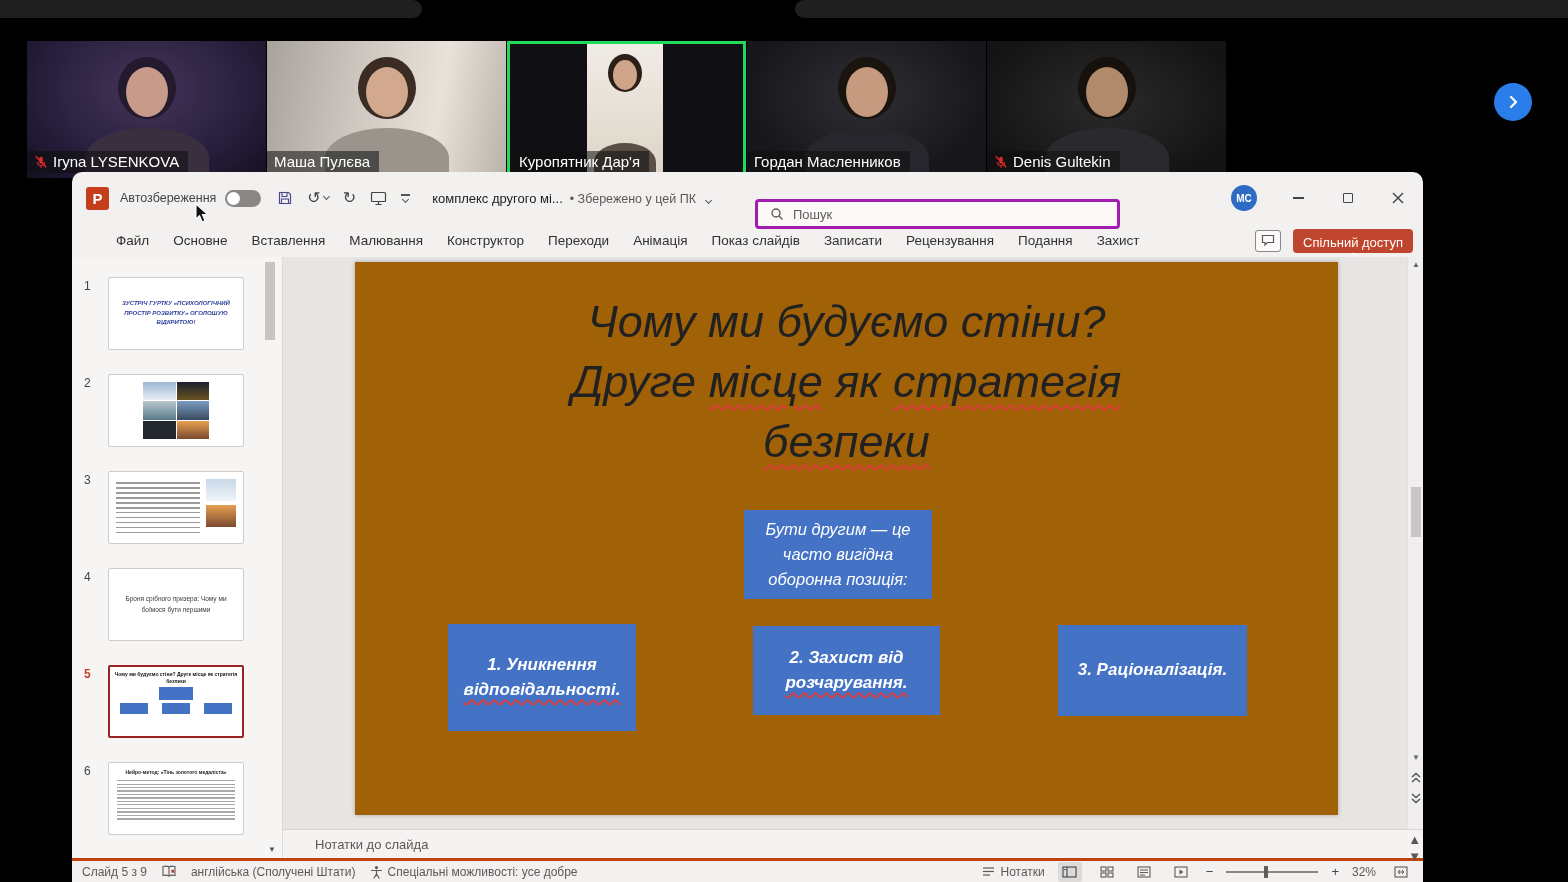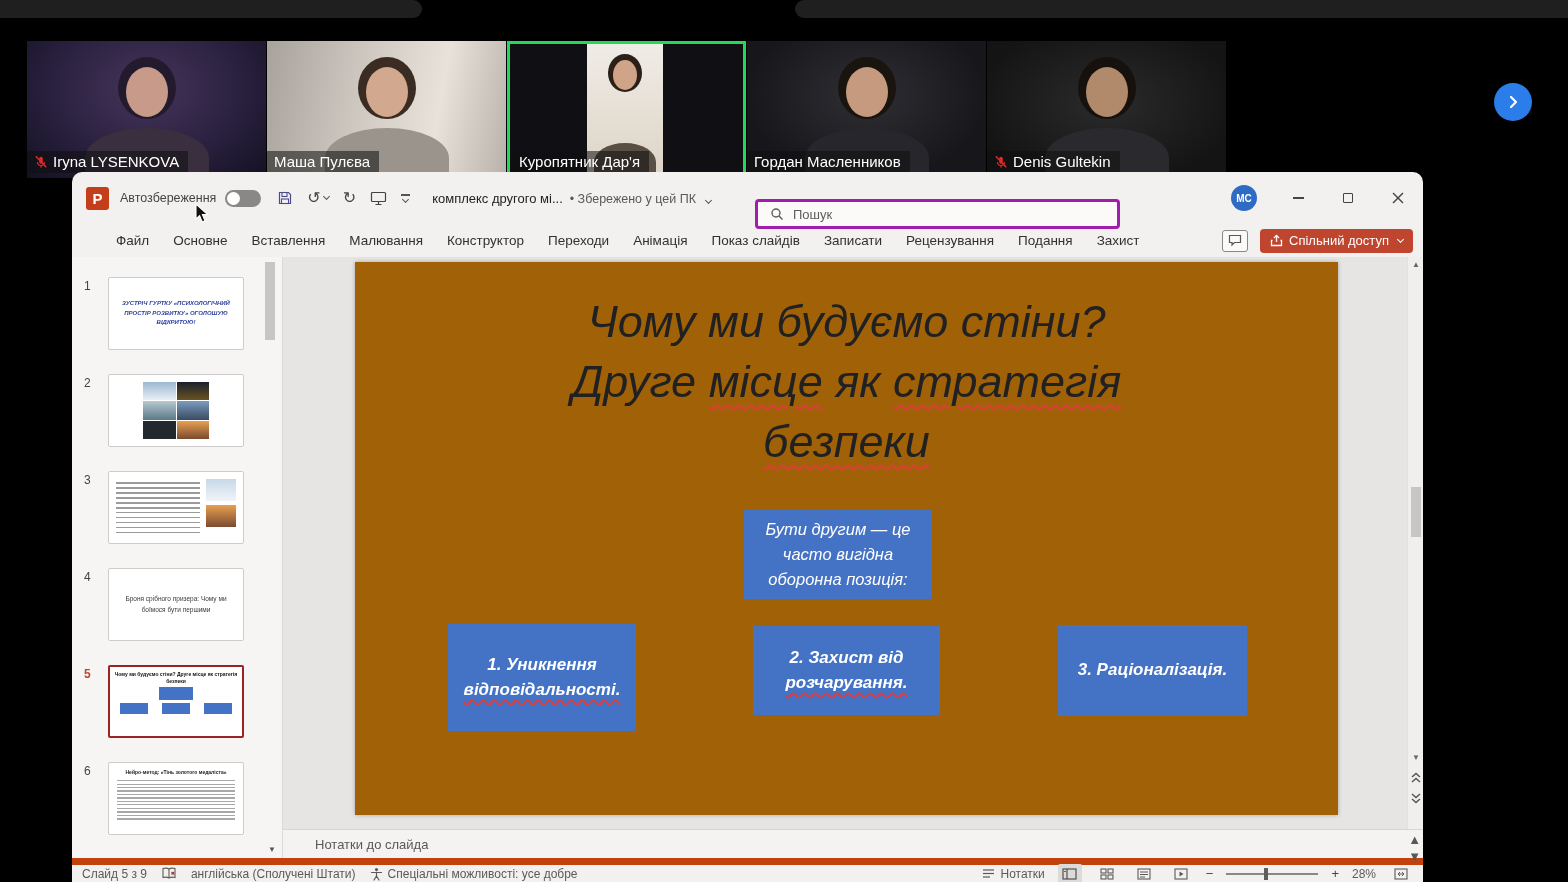--- a/index.html
+++ b/index.html
@@ -71,21 +71,21 @@
   .tb-right{position:absolute;right:0;top:0;height:52px;display:flex;align-items:center;}
   .avatar{width:26px;height:26px;border-radius:50%;background:var(--avatar-blue);color:#fff;font-size:10px;font-weight:bold;display:flex;align-items:center;justify-content:center;margin-right:16px;}
   .win-btn{width:50px;height:52px;display:flex;align-items:center;justify-content:center;cursor:pointer;color:#333;}
   .min-glyph{width:11px;height:1.5px;background:#444;}
   .max-glyph{width:10px;height:10px;border:1.3px solid #444;border-radius:1px;}
 
   .ribbon-tabs{height:33px;display:flex;align-items:flex-start;padding-left:32px;flex:0 0 auto;position:relative;}
   .rtab{font-size:13.5px;color:#323130;padding:0 12px;height:100%;display:flex;align-items:center;cursor:pointer;white-space:nowrap;}
   .tabs-right{position:absolute;right:10px;top:0;height:33px;display:flex;align-items:center;gap:12px;}
   .comment-btn{width:26px;height:22px;border:1px solid #8a8886;border-radius:3px;display:flex;align-items:center;justify-content:center;cursor:pointer;background:#fbfaf9;}
-  .share-btn{height:24px;background:var(--accent-share);color:#fff;border:none;border-radius:4px;display:flex;align-items:center;gap:6px;padding:0 10px;font-size:13px;cursor:pointer;}
+  .share-btn{height:24px;background:var(--accent-share);color:#fff;border:none;border-radius:4px;display:flex;align-items:center;gap:6px;padding:0 10px;font-size:13px;cursor:pointer;flex-direction:column;}
   .share-btn .chev{border-color:#fff;width:5px;height:5px;margin-top:-2px;}
 
   .content-row{flex:1 1 auto;display:flex;min-height:0;}
 
   
   .thumb-panel{position:relative;width:211px;background:#f7f5f4;border-right:1px solid #dcdad8;padding-top:20px;flex:0 0 auto;}
   .thumb-row{display:flex;margin:0 0 24px 12px;height:73px;}
   .thumb-num{width:24px;font-size:12px;color:#444;padding-top:2px;}
   .thumb-num.current{color:#c0452e;font-weight:bold;}
   .thumb-card{width:136px;height:73px;background:#fff;border:1px solid #cfcdcb;border-radius:2px;overflow:hidden;position:relative;cursor:pointer;}
@@ -134,21 +134,21 @@
   .v-scroll{position:absolute;right:0;top:0;width:16px;height:100%;background:#f1efee;border-left:1px solid #e3e1df;}
   .v-arrow{position:absolute;left:0;width:16px;text-align:center;font-size:8px;color:#666;cursor:pointer;}
   .v-thumb{position:absolute;left:3px;top:230px;width:10px;height:50px;background:#c8c6c4;cursor:pointer;}
   .dbl-arrow{position:absolute;left:1px;width:14px;cursor:pointer;color:#555;}
 
   .notes-bar{position:relative;height:29px;background:#f5f3f2;border-top:1px solid #d8d6d4;display:flex;align-items:center;padding-left:32px;flex:0 0 auto;}
   .notes-bar span{font-size:13px;color:#5a5856;}
   .notes-resize{position:absolute;right:2px;top:2px;display:flex;flex-direction:column;gap:2px;font-size:7px;color:#555;text-align:center;cursor:pointer;}
 
   
-  .status-bar{height:24px;background:#f3f1f0;border-top:7px solid #c2410c;display:flex;align-items:center;padding:0 10px;font-size:12px;color:#5c5a58;flex:0 0 auto;}
+  .status-bar{height:24px;background:#f3f1f0;border-top:3px solid #c2410c;display:flex;align-items:center;padding:0 10px;font-size:12px;color:#5c5a58;flex:0 0 auto;}
   .sb-left{display:flex;align-items:center;gap:14px;}
   .sb-right{margin-left:auto;display:flex;align-items:center;gap:13px;}
   .sb-item{display:flex;align-items:center;gap:5px;cursor:pointer;white-space:nowrap;}
   .view-btn{width:24px;height:20px;display:flex;align-items:center;justify-content:center;cursor:pointer;border-radius:2px;}
   .view-btn.active{background:#dddbd9;}
   .zoom-track{position:relative;width:92px;height:2px;background:#8a8886;cursor:pointer;}
   .zoom-thumb{position:absolute;left:38px;top:-5px;width:4px;height:12px;background:#605e5c;}
   .zoom-glyph{font-size:13px;color:#444;cursor:pointer;}
 
   .cursor{position:absolute;left:195px;top:203px;pointer-events:none;}
@@ -494,21 +494,21 @@
           <svg width="14" height="12" viewBox="0 0 14 12">
               <rect x="1" y="1" width="12" height="10" fill="none" stroke="#5c5a58" stroke-width="1.1"></rect>
               <polygon points="5.5,3.5 9.5,6 5.5,8.5" fill="#5c5a58"></polygon>
             </svg>
         </div>
         <span class="zoom-glyph">−</span>
         <div class="zoom-track">
             <div class="zoom-thumb"></div>
           </div>
         <span class="zoom-glyph">+</span>
-        <span>28%</span>
+        <span>32%</span>
         <div class="view-btn">
           <svg width="14" height="12" viewBox="0 0 14 12">
               <rect x="1" y="1" width="12" height="10" fill="none" stroke="#5c5a58" stroke-width="1.1"></rect>
               <path d="M4 6h6M6 4l-2 2 2 2M8 4l2 2-2 2" stroke="#5c5a58" stroke-width="1" fill="none"></path>
             </svg>
         </div>
       </div>
     </div>
   </div>
 

